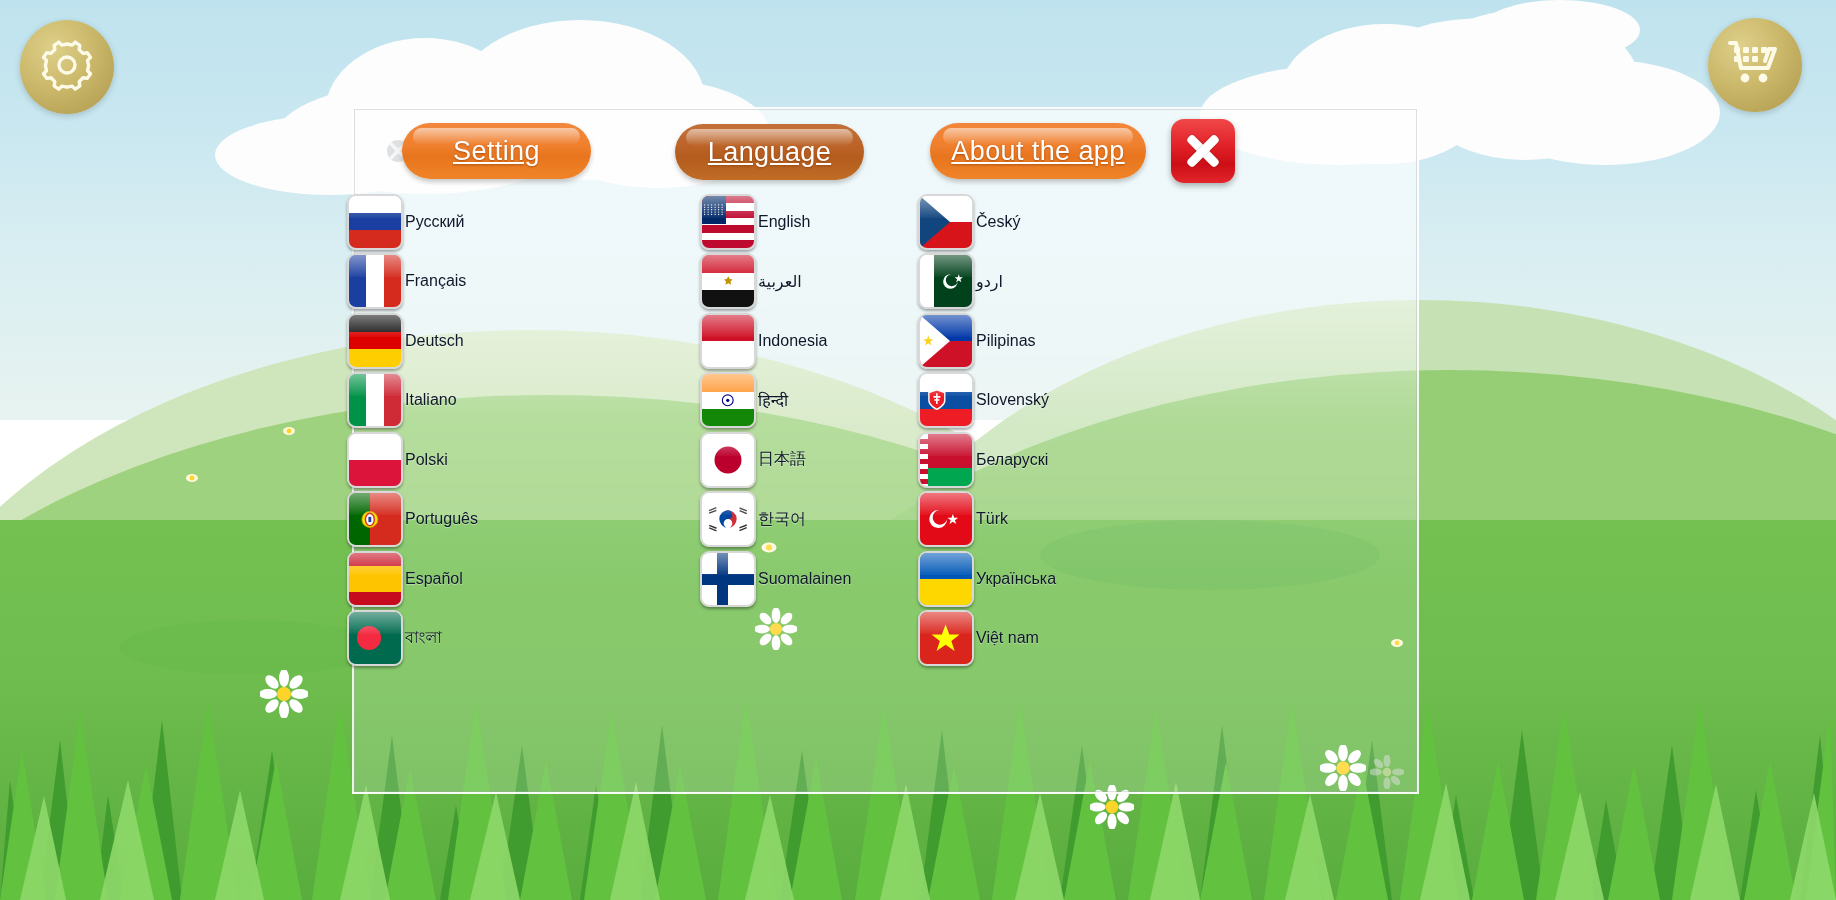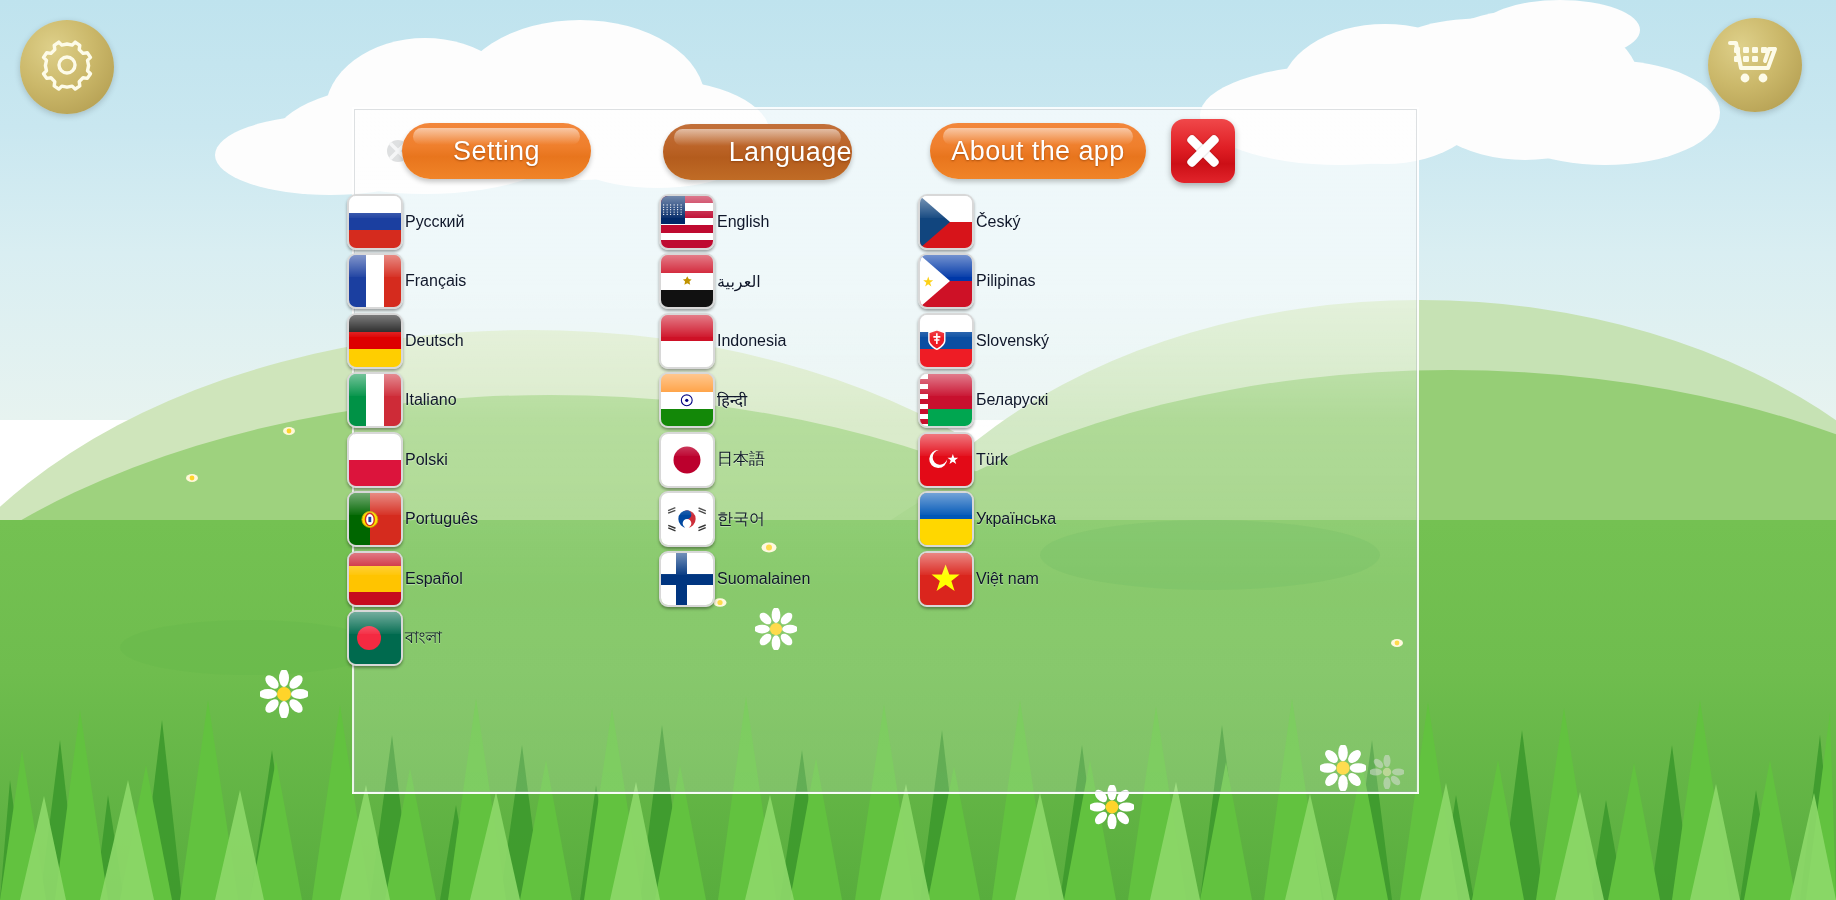--- a/index.html
+++ b/index.html
@@ -41,45 +41,45 @@
   #panel{position:absolute;left:352px;top:107px;width:1063px;height:683px;
     background:linear-gradient(180deg,rgba(255,255,255,.72) 0%,rgba(255,255,255,.55) 26%,
       rgba(255,255,255,.24) 46%,rgba(255,255,255,.16) 70%,rgba(255,255,255,.18) 100%);
     border:2px solid rgba(255,255,255,.85);
     box-shadow:0 0 0 1px rgba(160,170,175,.35) inset;}
   #panel-header{position:absolute;left:0;top:0;width:100%;height:85px;}
 
   .nav-btn{position:absolute;height:56px;border-radius:28px;border:none;
     color:#fff;font-size:27px;letter-spacing:.4px;
     text-shadow:0 1px 2px rgba(120,50,0,.55);
-    cursor:pointer;padding:0;}
+    cursor:pointer;padding:0;text-decoration:underline;}
   .nav-btn .glow{position:absolute;left:6%;top:5px;width:88%;height:17px;border-radius:12px;
     background:linear-gradient(180deg,rgba(255,255,255,.55),rgba(255,255,255,0));pointer-events:none;}
   .nav-setting{left:48px;top:14px;width:189px;
     background:linear-gradient(180deg,#f2873c 0%,#ef7f2c 42%,#e8751d 60%,#f08428 100%);
     box-shadow:0 3px 5px rgba(0,0,0,.22);}
-  .nav-language{left:309px;top:15px;width:189px;
+  .nav-language{left:321px;top:15px;width:189px;
     background:linear-gradient(180deg,#c2703a 0%,#bb6327 42%,#b45c1d 60%,#c06c26 100%);
-    box-shadow:0 3px 5px rgba(0,0,0,.22);text-align:right;}
+    box-shadow:0 3px 5px rgba(0,0,0,.22);}
   .nav-about{left:576px;top:14px;width:216px;
     background:linear-gradient(180deg,#f2873c 0%,#ef7f2c 42%,#e8751d 60%,#f08428 100%);
     box-shadow:0 3px 5px rgba(0,0,0,.22);}
   #close-btn{position:absolute;left:817px;top:10px;width:64px;height:64px;border-radius:13px;
     background:linear-gradient(180deg,#f0484a 0%,#e01f25 45%,#cc0f16 70%,#e2242b 100%);
     border:none;cursor:pointer;box-shadow:0 3px 6px rgba(0,0,0,.3);}
   #close-btn .xg{position:absolute;left:50%;top:50%;width:40px;height:9px;border-radius:4px;
     background:#fff;box-shadow:0 0 2px rgba(0,0,0,.25);}
   #close-btn .xg.a{transform:translate(-50%,-50%) rotate(45deg);}
   #close-btn .xg.b{transform:translate(-50%,-50%) rotate(-45deg);}
   .header-deco{position:absolute;left:30px;top:28px;width:28px;height:28px;opacity:.45;}
 
   
   .lang-col{position:absolute;top:192px;width:300px;}
   #col-0{left:347px;}
-  #col-1{left:659px;}
+  #col-1{left:700px;}
   #col-2{left:918px;}
   .lang-item{position:relative;height:59.5px;display:flex;align-items:center;cursor:pointer;}
   .flag{width:52px;height:52px;border-radius:9px;position:relative;overflow:hidden;
     border:2px solid #d8d8d8;box-shadow:0 2px 3px rgba(0,0,0,.35);flex:0 0 auto;}
   .flag .sheen{position:absolute;left:0;top:0;width:100%;height:42%;
     background:linear-gradient(180deg,rgba(255,255,255,.45),rgba(255,255,255,.04));pointer-events:none;}
   .flag .band{position:absolute;left:0;width:100%;}
   .flag .vband{position:absolute;top:0;height:100%;}
   .lang-label{margin-left:2px;font-size:16px;color:#0f172a;
     text-shadow:0 1px 1px rgba(255,255,255,.45);white-space:nowrap;}
@@ -569,20 +569,32 @@
           <span class="band" style="top:0;height:50%;background:#ffffff"></span>
              <span class="band" style="top:50%;height:50%;background:#d7141a"></span>
              <span style="position:absolute;left:0;top:0;width:0;height:0;
                    border-left:30px solid #11457e;border-top:26px solid transparent;border-bottom:26px solid transparent;"></span>
           <span class="sheen"></span>
         </span>
         <span class="lang-label">Český</span>
       </div>
       <div class="lang-item">
         <span class="flag">
+          <span style="position:absolute;left:0;top:0;width:26%;height:100%;background:#ffffff"></span>
+             <span style="position:absolute;left:26%;top:0;width:74%;height:100%;background:#01411c"></span>
+             <svg style="position:absolute;left:36%;top:24%;width:48%;height:52%" viewBox="0 0 24 24">
+               <path d="M18 12 a7 7 0 1 1 -6.5 -7 a5.8 5.8 0 1 0 6.5 7 z" fill="#fff"></path>
+               <polygon points="19,5 20,8 23,8 20.6,9.8 21.5,12.8 19,11 16.5,12.8 17.4,9.8 15,8 18,8" fill="#fff"></polygon>
+             </svg>
+          <span class="sheen"></span>
+        </span>
+        <span class="lang-label rtl">اردو</span>
+      </div>
+      <div class="lang-item">
+        <span class="flag">
           <span class="band" style="top:0;height:50%;background:#0038a8"></span>
              <span class="band" style="top:50%;height:50%;background:#ce1126"></span>
              <span style="position:absolute;left:0;top:0;width:0;height:0;
                    border-left:30px solid #ffffff;border-top:26px solid transparent;border-bottom:26px solid transparent;"></span>
              <svg style="position:absolute;left:3%;top:30%;width:24%;height:40%" viewBox="0 0 20 20">
                <polygon points="10,2 12,8 18,8 13,12 15,18 10,14.5 5,18 7,12 2,8 8,8" fill="#fcd116"></polygon>
              </svg>
           <span class="sheen"></span>
         </span>
         <span class="lang-label">Pilipinas</span>

